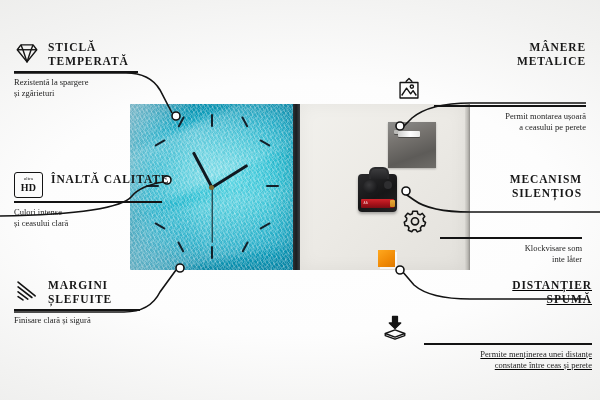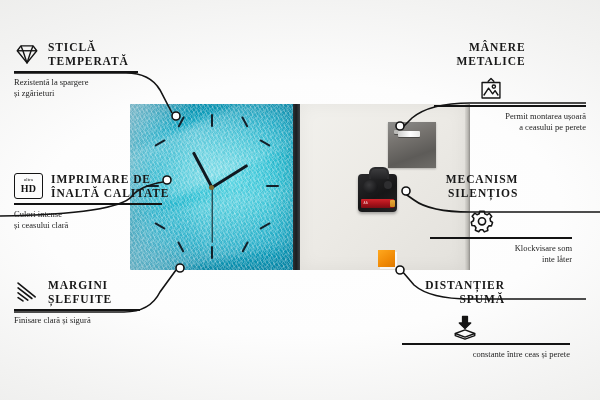--- a/index.html
+++ b/index.html
@@ -116,21 +116,21 @@
   
   .callout{position:absolute;}
   .co-title{
     font-size:11.5px;font-weight:bold;letter-spacing:.9px;color:#181818;
     line-height:14px;text-transform:uppercase;white-space:nowrap;
   }
   .co-rule{height:1.5px;background:#131313;margin:3px 0 4px 0;}
   .co-desc{
     font-size:8.5px;color:#1d1d1d;line-height:11px;white-space:nowrap;
   }
-  .co-head{display:flex;align-items:center;gap:8px;}
+  .co-head{display:flex;gap:8px;}
   .co-head.right{justify-content:flex-end;flex-direction:column;}
   .ico{width:26px;height:26px;flex:0 0 26px;display:block;}
   .left .co-desc{text-align:left;}
   .right .co-title{text-align:right;}
   .right .co-desc{}
 
   .hd-badge{
     width:27px;height:24px;border:1.6px solid #141414;border-radius:3px;
     display:flex;flex-direction:column;align-items:center;justify-content:center;
     font-family:Liberation Serif, serif;line-height:1;flex:0 0 27px;
@@ -239,21 +239,20 @@
     <div class="co-desc">și zgârieturi</div>
   </div>
 
   <div class="callout left" style="left:14px;top:172px;width:200px;">
     <div class="co-head">
       <div class="hd-badge">
         <span class="u">ultra</span>
         <span class="h">HD</span>
       </div>
       <div>
-        <div class="co-title">IMPRIMARE DE</div>
         <div class="co-title">ÎNALTĂ CALITATE</div>
       </div>
     </div>
     <div class="co-rule" style="width:148px;"></div>
     <div class="co-desc">Culori intense</div>
     <div class="co-desc">și ceasului clară</div>
   </div>
 
   <div class="callout left" style="left:14px;top:278px;width:190px;">
     <div class="co-head">
@@ -288,21 +287,21 @@
           <path d="M7,24 L13,15 L18,22 L21,18 L25,24"></path>
           <circle cx="19.5" cy="13" r="2"></circle>
         </g>
       </svg>
     </div>
     <div class="co-rule" style="width:152px;margin-left:auto;"></div>
     <div class="co-desc">Permit montarea ușoară</div>
     <div class="co-desc">a ceasului pe perete</div>
   </div>
 
-  <div class="callout right" style="right:28px;top:172px;width:180px;text-align:right;">
+  <div class="callout right" style="right:18px;top:172px;width:180px;text-align:right;">
     <div class="co-head right">
       <div>
         <div class="co-title">MECANISM</div>
         <div class="co-title">SILENȚIOS</div>
       </div>
       <svg class="ico" viewBox="0 0 32 32">
         <g fill="none" stroke="#141414" stroke-width="2" stroke-linejoin="round">
           <path d="M13.2,4 L18.8,4 L19.5,7.2 L22.3,8.4 L25,6.6 L28,10.5 L25.9,12.9
                    L26.4,16 L29,17.8 L27.6,22 L24.4,22 L22.6,24.6 L23.2,27.6
                    L18.8,29.4 L17,26.8 L14,26.8 L12,29.3 L7.8,27.4 L8.6,24.3
@@ -310,31 +309,32 @@
                    L7,6.4 L9.8,8.2 L12.6,7.1 Z" stroke-width="1.9"></path>
           <circle cx="16" cy="16.4" r="4.4"></circle>
         </g>
       </svg>
     </div>
     <div class="co-rule" style="width:142px;margin-left:auto;"></div>
     <div class="co-desc">Klockvisare som</div>
     <div class="co-desc">inte låter</div>
   </div>
 
-  <div class="callout right" style="right:30px;top:278px;width:210px;text-align:right;">
+  <div class="callout right" style="right:8px;top:278px;width:210px;text-align:right;text-decoration:underline;">
     <div class="co-head right">
       <div>
         <div class="co-title">DISTANȚIER</div>
         <div class="co-title">SPUMĂ</div>
       </div>
       <svg class="ico" viewBox="0 0 32 32">
         <g fill="none" stroke="#141414" stroke-width="1.7" stroke-linejoin="round">
           <path d="M13,3 L19,3 L19,11 L23,11 L16,18 L9,11 L13,11 Z" fill="#141414"></path>
           <path d="M16,19.5 L28,24 L16,28.5 L4,24 Z"></path>
           <path d="M4,24 L4,26.5 L16,31 L28,26.5 L28,24"></path>
         </g>
       </svg>
     </div>
     <div class="co-rule" style="width:168px;margin-left:auto;"></div>
+    <div class="co-desc">Permite menținerea unei distanțe</div>
     <div class="co-desc">constante între ceas și perete</div>
   </div>
 
 </div>
 
 </body></html>

